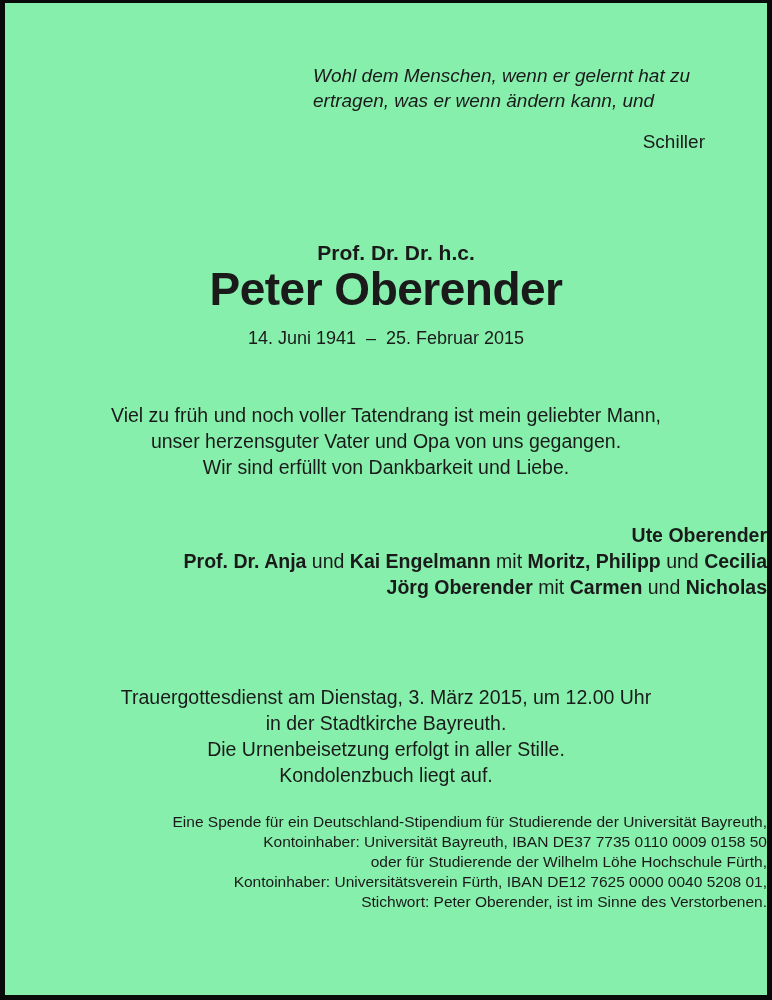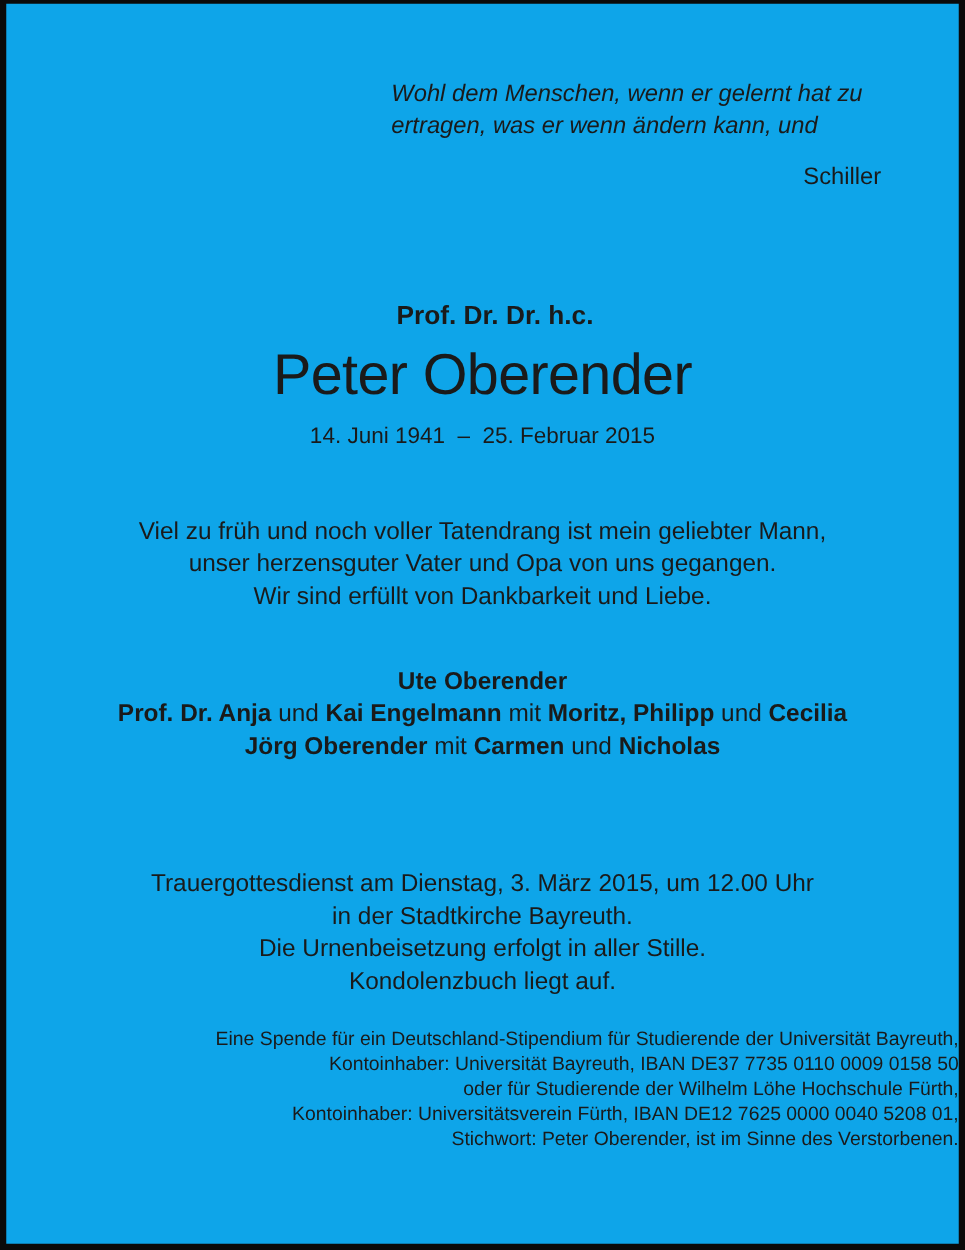--- a/index.html
+++ b/index.html
@@ -5,21 +5,21 @@
   html, body {
     margin: 0;
     padding: 0;
     background: #ffffff;
   }
   .page {
     position: relative;
     box-sizing: border-box;
     width: 772px;
     height: 1000px;
-    background: #0ea5e9;
+    background: #86efac;
     color: #1a1a1a;
     font-family: "Liberation Sans", sans-serif;
     border-top: 3px solid #0a0a0a;
     border-left: 5px solid #0a0a0a;
     border-right: 5px solid #0a0a0a;
     border-bottom: 5px solid #0a0a0a;
     overflow: hidden;
   }
   .quote-block {
     margin: 60px 62px 0 auto;
@@ -39,39 +39,38 @@
     text-align: center;
   }
   .title-prefix {
     font-size: 21px;
     font-weight: bold;
     line-height: 26px;
     padding-left: 20px;
   }
   .deceased-name {
     font-size: 46px;
-    font-weight: normal;
+    font-weight: bold;
     line-height: 46px;
-    margin-top: 10px;
     letter-spacing: -0.5px;
   }
   .deceased-dates {
     font-size: 18px;
     line-height: 24px;
     margin-top: 14px;
   }
   .tribute-block {
     margin-top: 52px;
     text-align: center;
     font-size: 19.5px;
     line-height: 26px;
   }
   .family-block {
     margin-top: 42px;
-    text-align: center;
+    text-align: right;
     font-size: 19.5px;
     line-height: 26px;
   }
   .seg { font-weight: normal; }
   .seg.bold { font-weight: bold; }
   .service-block {
     margin-top: 84px;
     text-align: center;
     font-size: 19.5px;
     line-height: 26px;

